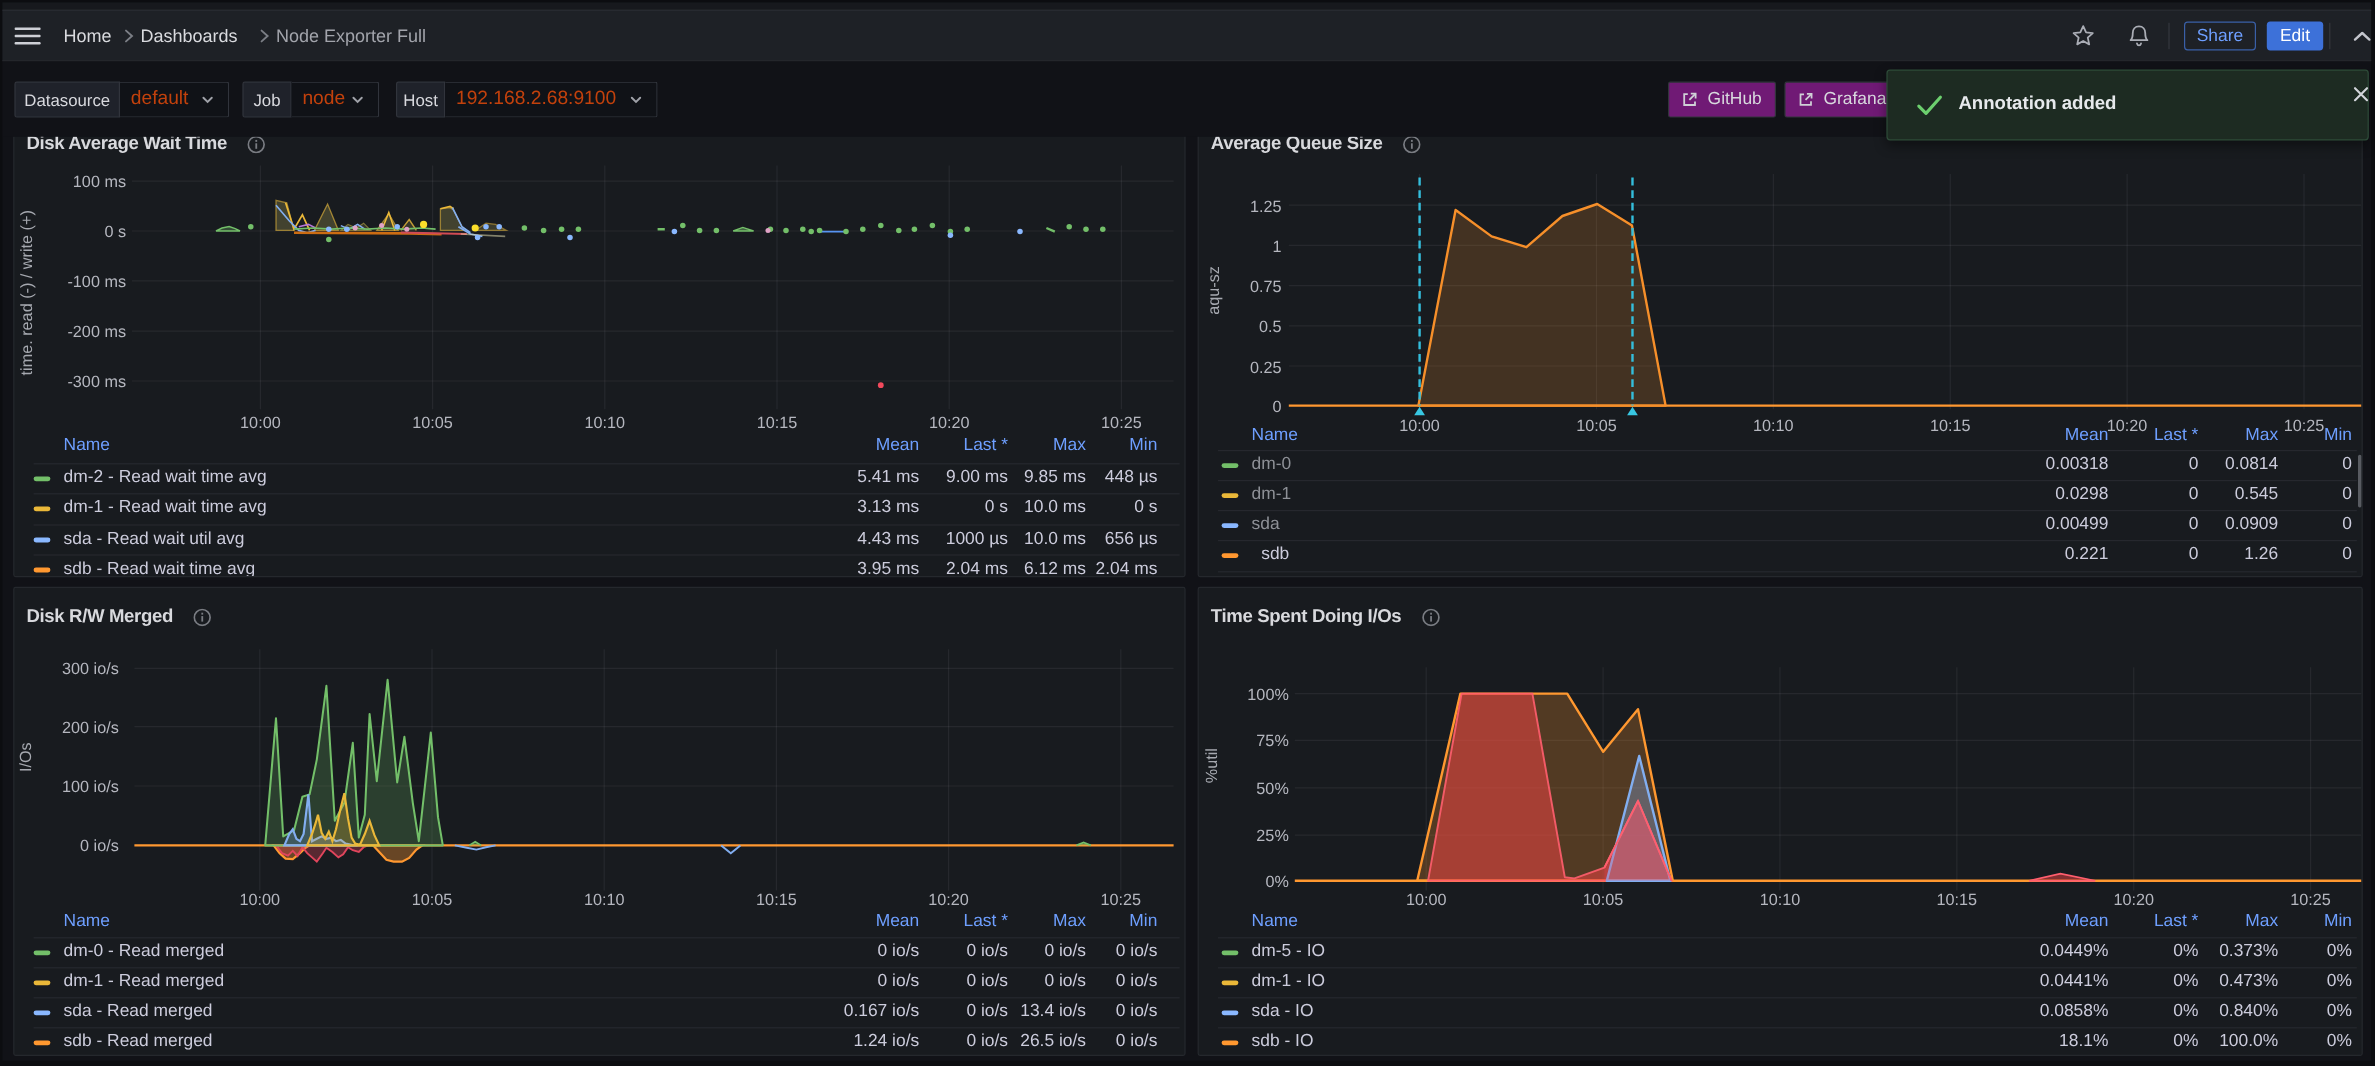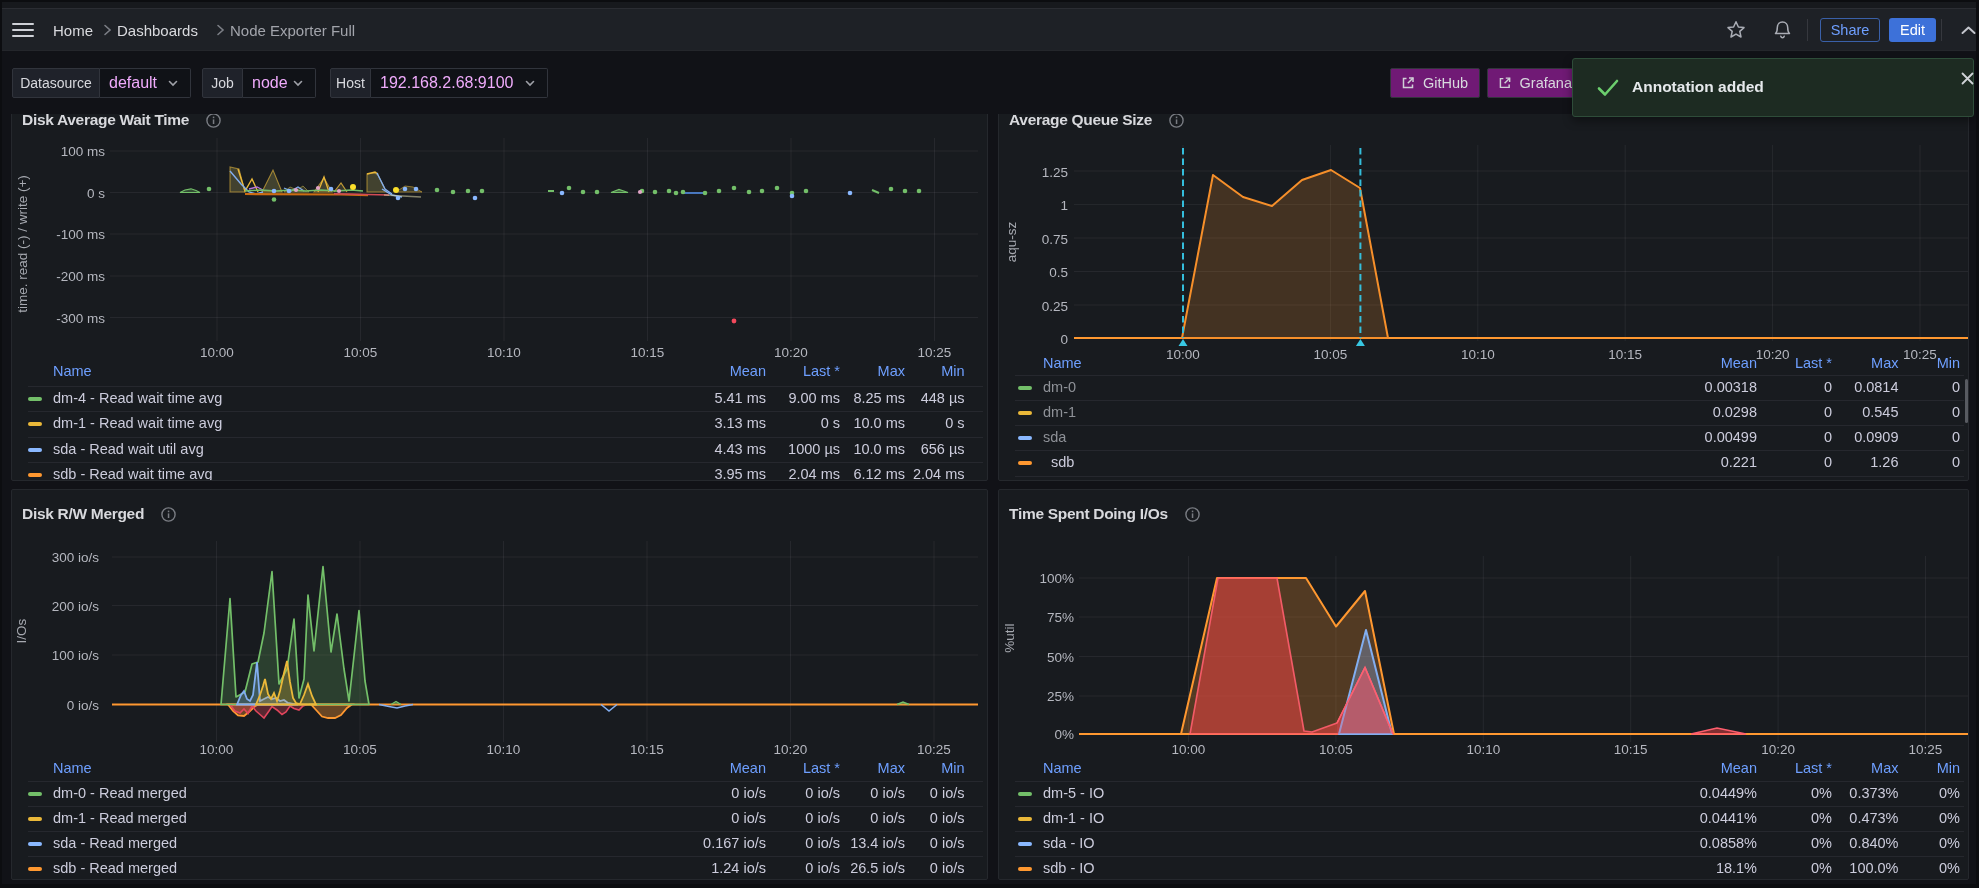--- a/index.html
+++ b/index.html
@@ -16,21 +16,21 @@
 .row2title{top:11px;height:26px}
 .infoic{opacity:.75}
 .psvg{position:absolute;left:0;top:0}
 #submenu{position:absolute;left:2px;top:51px;width:1974px;height:63px;background:#111217;z-index:2}
 #nav{position:absolute;left:2px;top:8px;width:1974px;height:43px;background:#1e2126;border-top:1px solid #2b2d33;border-bottom:1px solid #24262b;z-index:3}
 .navitem{position:absolute;top:0;height:42px;display:flex;align-items:center}
 .crumb{font-size:15px;font-weight:500;color:#d9dade}
 .crumb.dim{color:#a2a4ab;font-weight:400}
 .vgroup{position:absolute;top:17px;height:30px;display:flex;z-index:2}
 .vlabel{background:#1f222a;border:1px solid #31343c;border-radius:2px 0 0 2px;height:30px;display:flex;align-items:center;justify-content:center;font-size:14px;font-weight:500;color:#d8d9de}
-.vvalue{background:#101217;border:1px solid #31343c;border-left:none;border-radius:0 2px 2px 0;height:30px;display:flex;align-items:center;padding:0 11px 0 9px;font-size:16px;color:#f0abfc;justify-content:space-between}
+.vvalue{background:#101217;border:1px solid #31343c;border-left:none;border-radius:0 2px 2px 0;height:30px;display:flex;align-items:center;padding:0 11px 0 9px;font-size:16px;color:#c2410c;justify-content:space-between}
 .linkbtn{position:absolute;top:17px;height:30px;background:#701a75;border:1px solid #32353c;border-radius:2px;display:flex;align-items:center;padding:0 10px;font-size:14.5px;font-weight:500;color:#d8d9de;gap:8px}
 #toast{position:absolute;left:1572px;top:58px;width:402px;height:59px;background:#1d2b22;border:1px solid #2e4c39;border-radius:3px;z-index:5;box-shadow:0 4px 10px rgba(0,0,0,.4)}
 .lrow{position:absolute;left:0;width:100%;height:25px;line-height:25px;font-size:14.5px;color:#ccccdc;white-space:nowrap}
 .lrow .sep{position:absolute;left:16px;right:4px;top:0;border-top:1px solid #26282e}
 .lhead{position:absolute;left:0;width:100%;height:20px;line-height:20px;font-size:14.5px;font-weight:500;color:#6e9fff;white-space:nowrap}
 .sw{position:absolute;top:11px;width:14px;height:4px;border-radius:2px}
 .nm{position:absolute}
 .vcol{position:absolute;width:130px;text-align:right}
 .dimtx{color:#8e9197}
 </style>
@@ -157,24 +157,24 @@
     <div class="lhead" style="top:259px">
       <span class="nm" style="left:41px">Name</span>
       <span class="vcol" style="left:624px">Mean</span>
       <span class="vcol" style="left:698px">Last *</span>
       <span class="vcol" style="left:763px">Max</span>
       <span class="vcol" style="left:822.5px">Min</span>
     </div>
     <div class="lrow" style="top:283.5px">
         <span class="sep"></span>
       <span class="sw" style="left:16px;background:#73bf69"></span>
-        <span class="nm" style="left:41px">dm-4 - Read wait time avg</span>
+        <span class="nm" style="left:41px">dm-2 - Read wait time avg</span>
       <span class="vcol" style="left:624px">5.41 ms</span>
         <span class="vcol" style="left:698px">9.00 ms</span>
-        <span class="vcol" style="left:763px">8.25 ms</span>
+        <span class="vcol" style="left:763px">9.85 ms</span>
         <span class="vcol" style="left:822.5px">448 µs</span>
     </div>
     <div class="lrow" style="top:309px">
         <span class="sep"></span>
       <span class="sw" style="left:16px;background:#eab839"></span>
         <span class="nm" style="left:41px">dm-1 - Read wait time avg</span>
       <span class="vcol" style="left:624px">3.13 ms</span>
         <span class="vcol" style="left:698px">0 s</span>
         <span class="vcol" style="left:763px">10.0 ms</span>
         <span class="vcol" style="left:822.5px">0 s</span>

